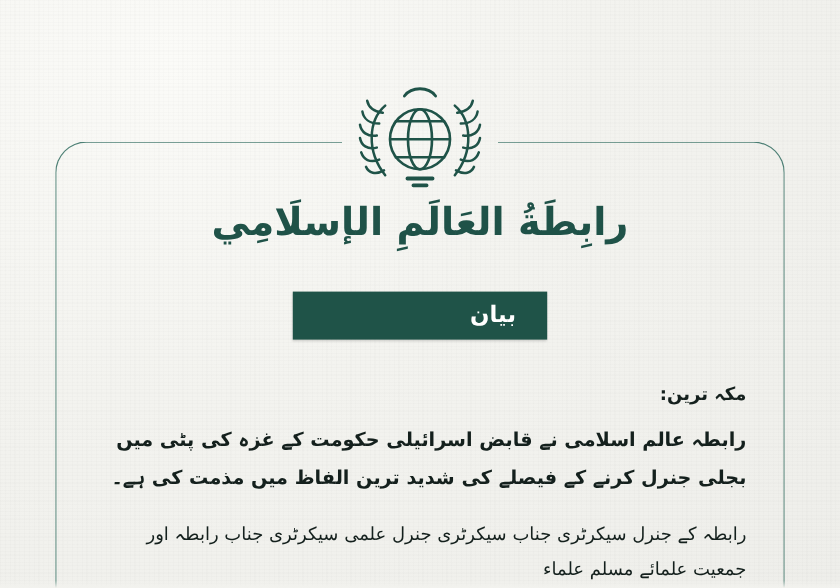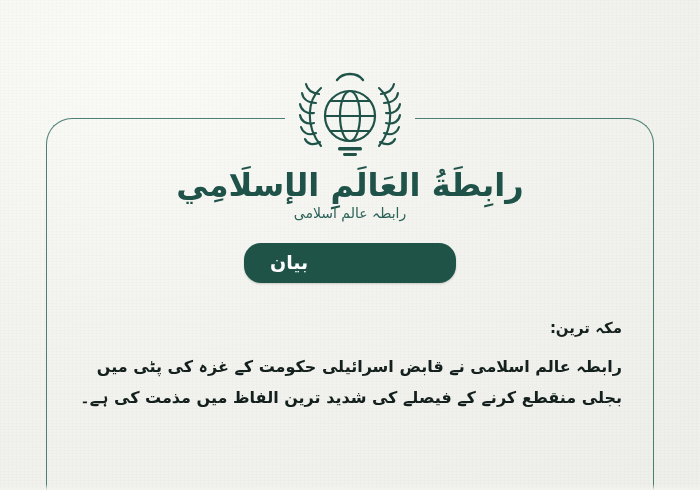--- a/index.html
+++ b/index.html
@@ -91,23 +91,23 @@
     direction: rtl;
   }
   .badge {
     position: absolute;
     left: 50%;
     top: 243px;
     transform: translateX(-50%);
     min-width: 160px;
     padding: 8px 26px 10px;
     background: #1f5348;
-    border-radius: 17px;
+    border-radius: 0;
     color: #ffffff;
-    text-align: left;
+    text-align: right;
     font-size: 19px;
     font-weight: bold;
     direction: rtl;
     box-shadow: 0 1px 2px rgba(0,0,0,0.18);
   }
   .body-text {
     position: absolute;
     left: 78px;
     right: 78px;
     top: 318px;
@@ -181,23 +181,23 @@
         <path d="M44 69 H86"></path>
       </g>
       <g fill="#1f5348">
         <rect x="53" y="85" width="24" height="3.4" rx="1.5"></rect>
         <rect x="58" y="91" width="14" height="3" rx="1.4"></rect>
       </g>
     </svg>
   </div>
 
   <div class="brand-ar">رابِطَةُ العَالَمِ الإسلَامِي</div>
-  <div class="brand-ur">رابطہ عالم اسلامی</div>
 
   <div class="badge">بیان</div>
 
   <div class="body-text">
     <p class="dateline">مکہ ترین:</p>
-    <p class="para">رابطہ عالم اسلامی نے قابض اسرائیلی حکومت کے غزہ کی پٹی میں بجلی منقطع کرنے کے فیصلے کی شدید ترین الفاظ میں مذمت کی ہے۔</p>
+    <p class="para">رابطہ عالم اسلامی نے قابض اسرائیلی حکومت کے غزہ کی پٹی میں بجلی جنرل کرنے کے فیصلے کی شدید ترین الفاظ میں مذمت کی ہے۔</p>
+    <p class="para second">رابطہ کے جنرل سیکرٹری جناب سیکرٹری جنرل علمی سیکرٹری جناب رابطہ اور جمعیت علمائے مسلم علماء</p>
   </div>
 
   <div class="clip-bottom"></div>
 </div>
 
 </body></html>

